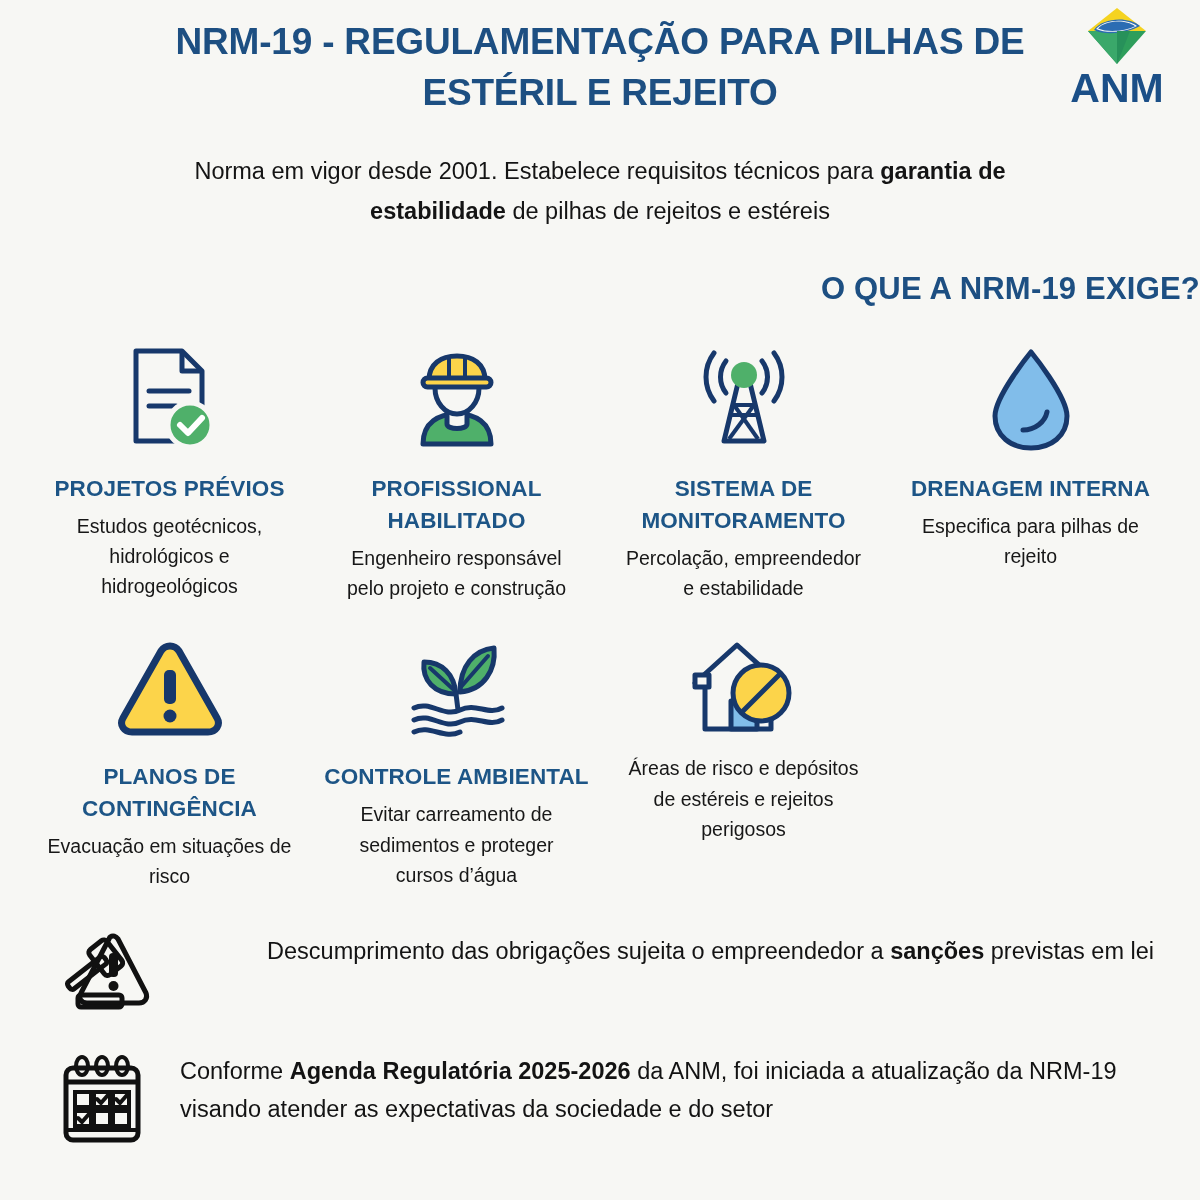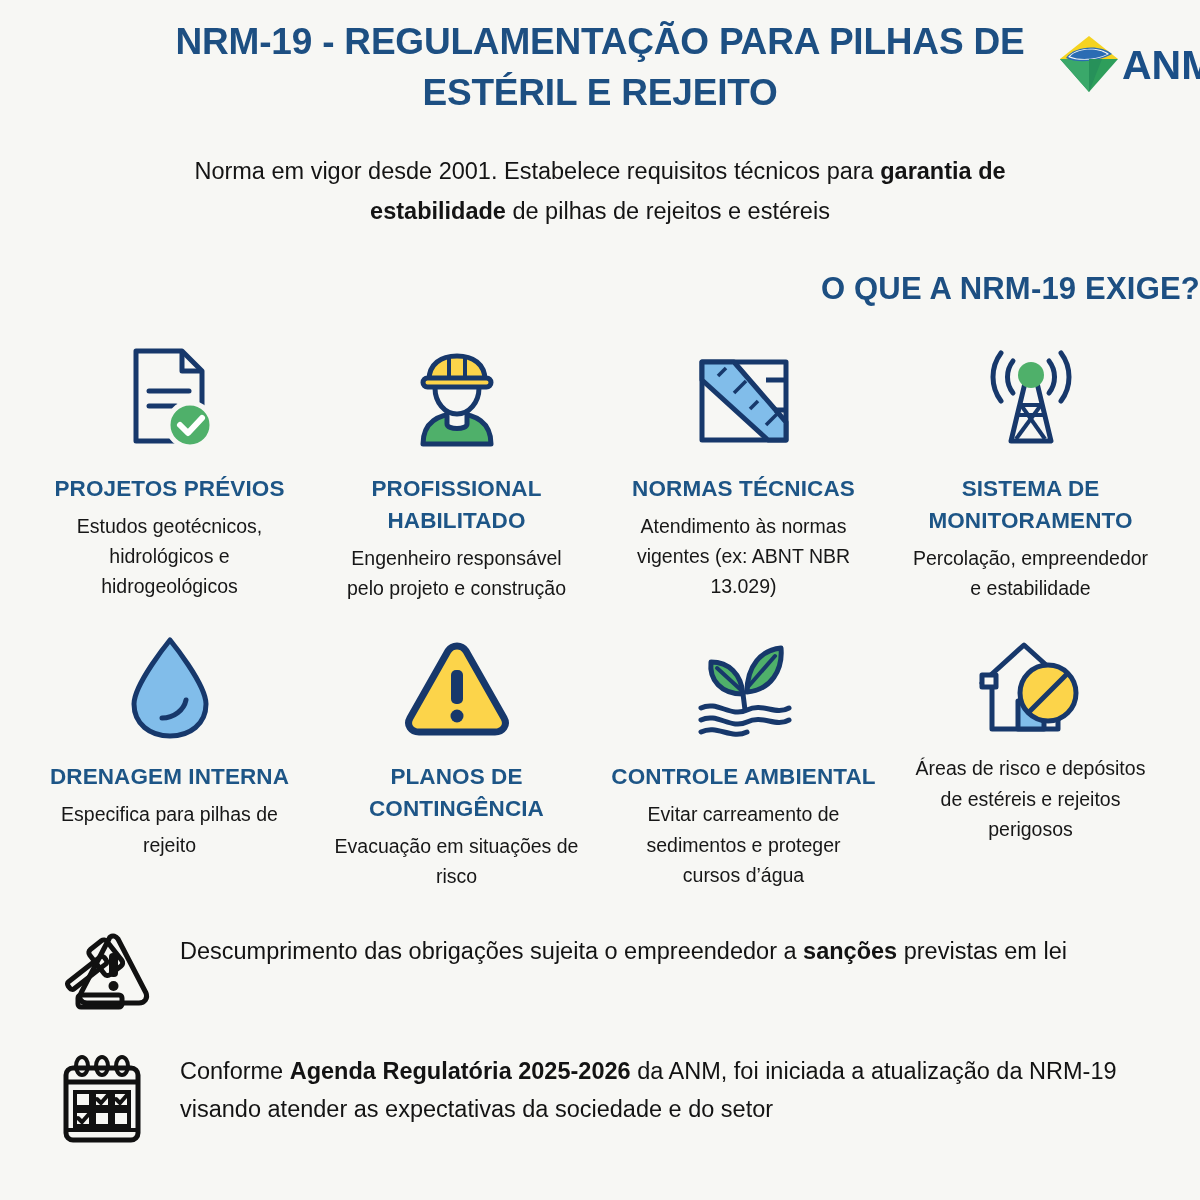--- a/index.html
+++ b/index.html
@@ -17,21 +17,21 @@
     width: 940px; margin: 0 auto;
     text-align: center;
     color: #1d4f82;
     font-size: 37px; font-weight: bold;
     line-height: 1.38;
     letter-spacing: -0.2px;
   }
   .logo {
     position: absolute; right: 22px; top: 6px;
     width: 122px; height: 116px;
-    display: flex; flex-direction: row; align-items: center;
+    display: flex; flex-direction: column; align-items: center;
   }
   .logo-mark { width: 66px; height: 60px; }
   .logo-text {
     color: #1b4f87; font-size: 41px; font-weight: bold;
     letter-spacing: 0px; line-height: 1; margin-top: 2px;
   }
 
   .subtitle {
     width: 900px; margin: 34px auto 0;
     text-align: center;
@@ -74,21 +74,21 @@
     margin-top: 6px;
     text-align: center;
     color: #171717;
     font-size: 19.5px;
     line-height: 1.55;
     max-width: 250px;
   }
 
   
   .notes { margin-top: 30px; padding: 0 46px; }
-  .note { display: flex; align-items: flex-start; gap: 22px; margin-bottom: 22px; }
+  .note { display: flex; align-items: flex-start; gap: 22px; margin-bottom: 22px; justify-content: space-between; }
   .note-icon { flex: 0 0 112px; height: 104px; display:flex; align-items:center; justify-content:center; }
   .note-text {
     color: #131313; font-size: 23.5px; line-height: 1.62;
     padding-top: 10px;
   }
   .note-text b { font-weight: bold; }
   .note:nth-child(2) .note-text { padding-top: 4px; }
 </style>
 </head>
 <body>
@@ -146,36 +146,20 @@
           <path d="M28,32 C28,16 40,8 56,8 C72,8 84,16 84,32 Z" fill="#fcd44a" stroke="#17386b" stroke-width="5" stroke-linejoin="round"></path>
           <rect x="22" y="30" width="68" height="9" rx="4.5" fill="#fcd44a" stroke="#17386b" stroke-width="5"></rect>
           <line x1="48" y1="10" x2="48" y2="29" stroke="#17386b" stroke-width="4"></line>
           <line x1="64" y1="10" x2="64" y2="29" stroke="#17386b" stroke-width="4"></line>
         </svg>
       </div>
       <div class="card-title">PROFISSIONAL HABILITADO</div>
       <div class="card-desc">Engenheiro responsável pelo projeto e construção</div>
     </div>
 
-    <div class="card">
-      <div class="card-icon">
-        <svg width="112" height="104" viewBox="0 0 112 104">
-          <path d="M14,14 H98 V92 H14 Z" fill="#f7f7f4" stroke="#17386b" stroke-width="5" stroke-linejoin="round"></path>
-          <path d="M14,14 H46 L98,74 V92 H80 L14,32 Z" fill="#81bdea" stroke="#17386b" stroke-width="5" stroke-linejoin="round"></path>
-          <line x1="30" y1="28" x2="38" y2="20" stroke="#17386b" stroke-width="3.5"></line>
-          <line x1="46" y1="45" x2="58" y2="33" stroke="#17386b" stroke-width="3.5"></line>
-          <line x1="62" y1="61" x2="70" y2="53" stroke="#17386b" stroke-width="3.5"></line>
-          <line x1="78" y1="77" x2="90" y2="65" stroke="#17386b" stroke-width="3.5"></line>
-          <line x1="78" y1="32" x2="98" y2="32" stroke="#17386b" stroke-width="5"></line>
-          <line x1="86" y1="62" x2="98" y2="62" stroke="#17386b" stroke-width="5"></line>
-        </svg>
-      </div>
-      <div class="card-title">NORMAS TÉCNICAS</div>
-      <div class="card-desc">Atendimento às normas vigentes (ex: ABNT NBR 13.029)</div>
-    </div>
 
     <div class="card">
       <div class="card-icon">
         <svg width="112" height="106" viewBox="0 0 112 106">
           <path d="M36,94 L50,36 H62 L76,94 Z" fill="none" stroke="#17386b" stroke-width="5" stroke-linejoin="round"></path>
           <line x1="44" y1="68" x2="70" y2="68" stroke="#17386b" stroke-width="4"></line>
           <line x1="46" y1="58" x2="67" y2="58" stroke="#17386b" stroke-width="4"></line>
           <line x1="46" y1="58" x2="70" y2="92" stroke="#17386b" stroke-width="4"></line>
           <line x1="66" y1="58" x2="41" y2="92" stroke="#17386b" stroke-width="4"></line>
           <circle cx="56" cy="28" r="13" fill="#4fb06a"></circle>

